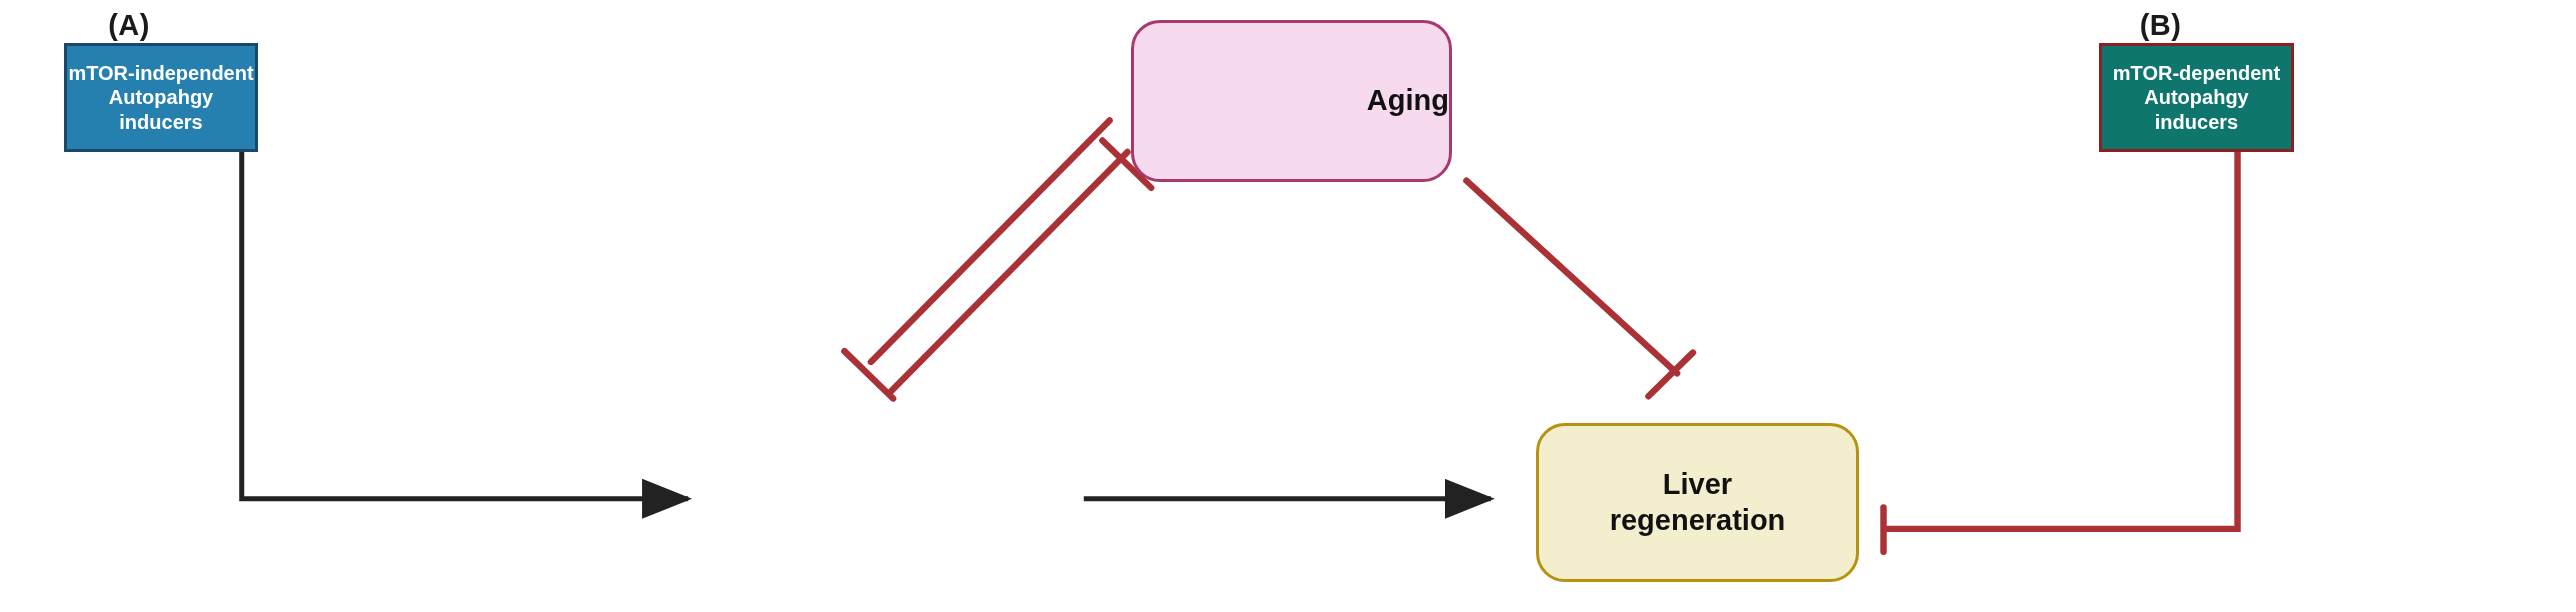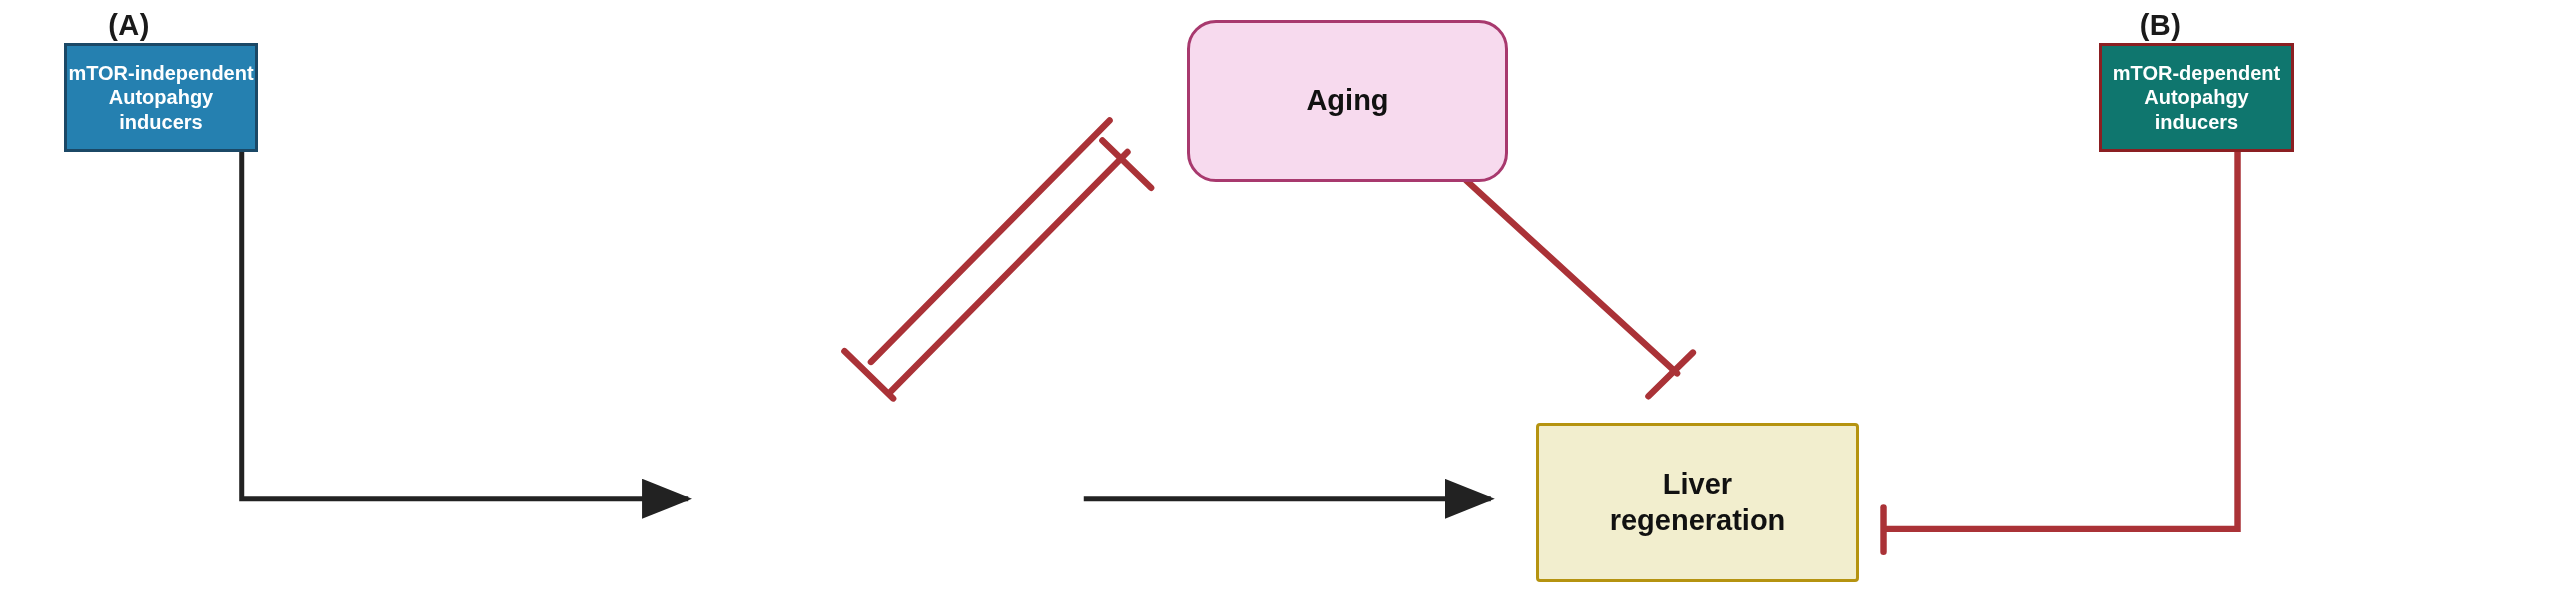--- a/index.html
+++ b/index.html
@@ -60,30 +60,31 @@
     height: 109px;
     background: #0f766e;
     border: 3.6px solid #8b1f22;
     color: #ffffff;
     font-size: 20px;
     font-weight: bold;
     margin-left: 36px;
   }
   
   #node-aging {
-    left: 1187px;
+    left: 1131px;
     top: 20px;
     width: 321px;
     height: 162px;
     background: #f7daee;
     border: 3.6px solid #a8396e;
     border-radius: 29px;
     color: #111111;
     font-size: 29px;
     font-weight: bold;
+    justify-content: flex-end;
   }
   
   #node-autophagy {
     left: 719px;
     top: 423px;
     width: 315px;
     height: 156px;
     background: #e9f4d8;
     border: 3.6px solid #5d8d23;
     border-radius: 29px;
@@ -92,21 +93,21 @@
     font-weight: bold;
   }
   
   #node-liver-regeneration {
     left: 1536px;
     top: 423px;
     width: 323px;
     height: 159px;
     background: #f2eece;
     border: 3.6px solid #b59310;
-    border-radius: 4px;
+    border-radius: 29px;
     color: #111111;
     font-size: 29px;
     font-weight: bold;
   }
   #edges {
     position: absolute;
     left: 0;
     top: 0;
     width: 2576px;
     height: 612px;

